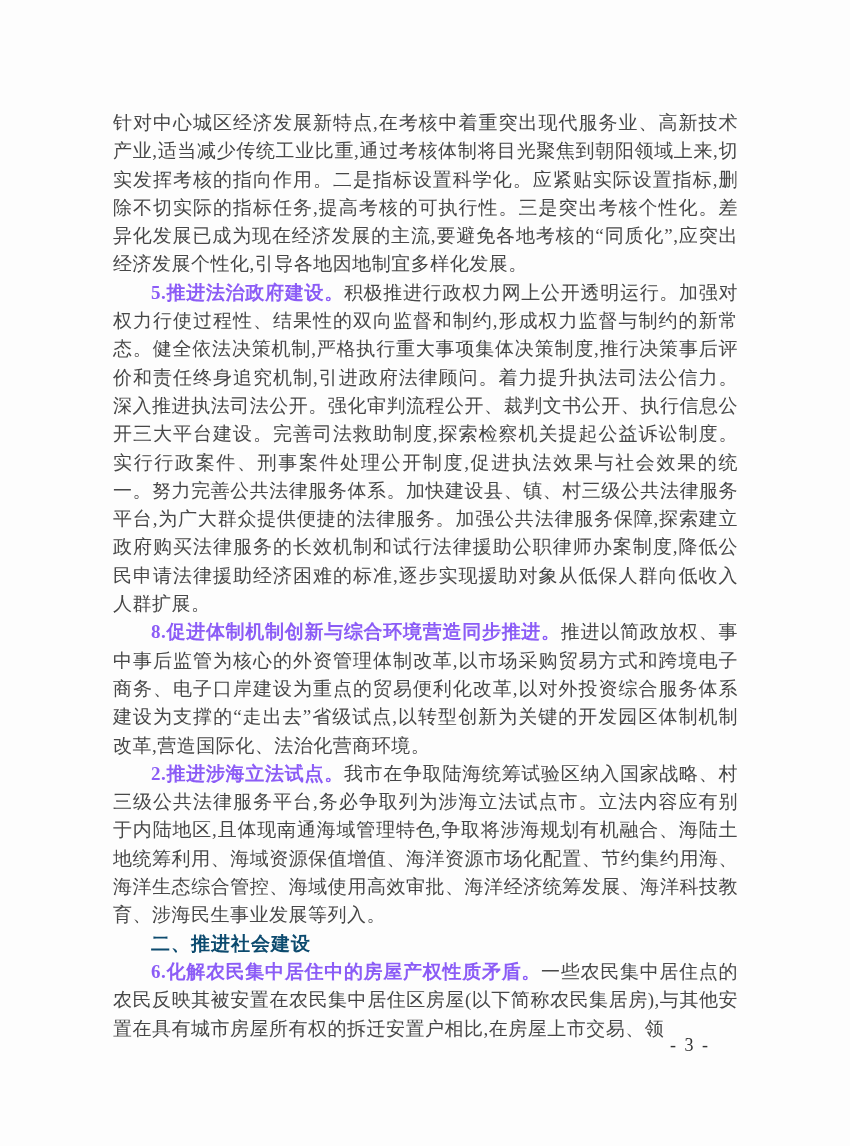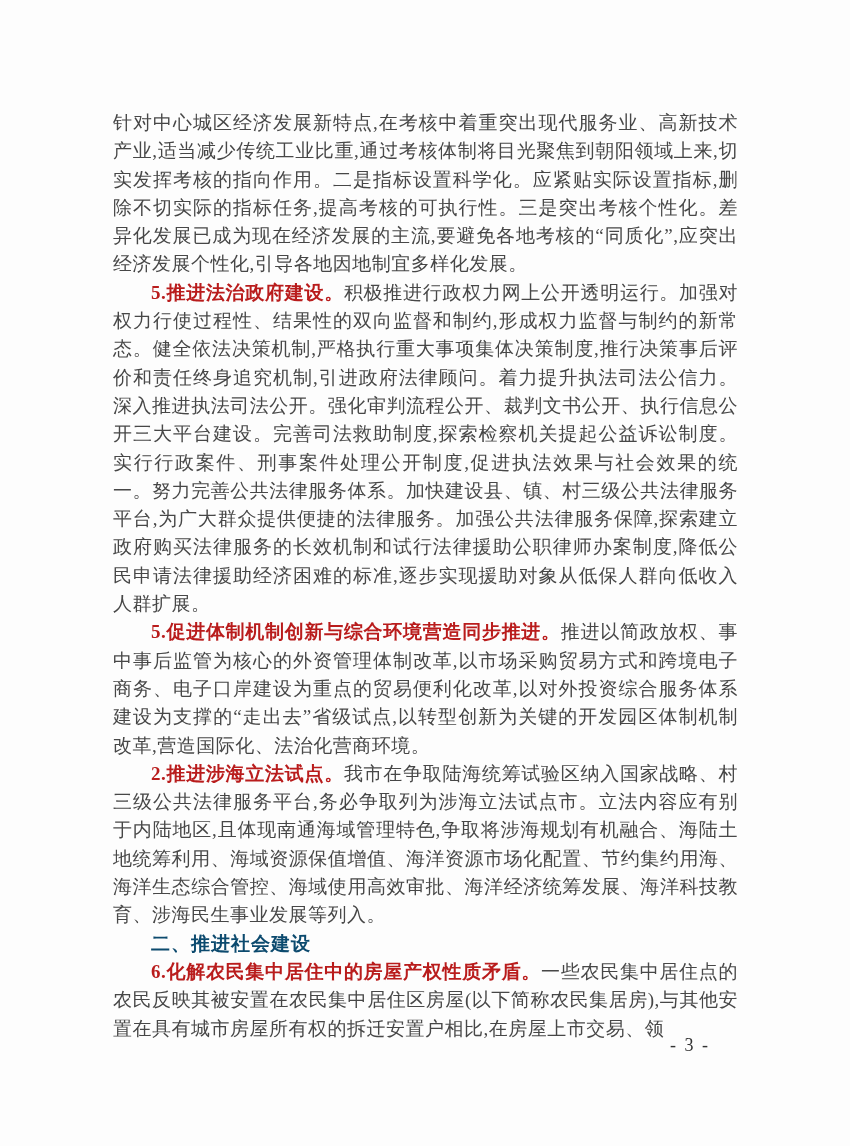--- a/index.html
+++ b/index.html
@@ -30,21 +30,21 @@
     text-align: justify;
     text-justify: inter-ideograph;
     text-indent: 2em;
     word-break: break-all;
   }
   .para.no-indent {
     text-indent: 0;
   }
   .lead {
     font-weight: bold;
-    color: #b91c1c;
+    color: #8b5cf6;
   }
   .para.section-heading {
     font-family: "Liberation Sans", "DejaVu Sans", sans-serif;
     font-weight: bold;
     color: #0c4a6e;
     letter-spacing: 1px;
     text-align: left;
   }
   .page-number {
     position: absolute;
@@ -59,21 +59,21 @@
 </head>
 <body>
 
 <div class="page">
   <div class="text-block">
 
     <p class="para no-indent"><span>针对中心城区经济发展新特点,在考核中着重突出现代服务业、高新技术产业,适当减少传统工业比重,通过考核体制将目光聚焦到朝阳领域上来,切实发挥考核的指向作用。二是指标设置科学化。应紧贴实际设置指标,删除不切实际的指标任务,提高考核的可执行性。三是突出考核个性化。差异化发展已成为现在经济发展的主流,要避免各地考核的“同质化”,应突出经济发展个性化,引导各地因地制宜多样化发展。</span></p>
 
     <p class="para"><span class="lead">5.推进法治政府建设。</span><span>积极推进行政权力网上公开透明运行。加强对权力行使过程性、结果性的双向监督和制约,形成权力监督与制约的新常态。健全依法决策机制,严格执行重大事项集体决策制度,推行决策事后评价和责任终身追究机制,引进政府法律顾问。着力提升执法司法公信力。深入推进执法司法公开。强化审判流程公开、裁判文书公开、执行信息公开三大平台建设。完善司法救助制度,探索检察机关提起公益诉讼制度。实行行政案件、刑事案件处理公开制度,促进执法效果与社会效果的统一。努力完善公共法律服务体系。加快建设县、镇、村三级公共法律服务平台,为广大群众提供便捷的法律服务。加强公共法律服务保障,探索建立政府购买法律服务的长效机制和试行法律援助公职律师办案制度,降低公民申请法律援助经济困难的标准,逐步实现援助对象从低保人群向低收入人群扩展。</span></p>
 
-    <p class="para"><span class="lead">5.促进体制机制创新与综合环境营造同步推进。</span><span>推进以简政放权、事中事后监管为核心的外资管理体制改革,以市场采购贸易方式和跨境电子商务、电子口岸建设为重点的贸易便利化改革,以对外投资综合服务体系建设为支撑的“走出去”省级试点,以转型创新为关键的开发园区体制机制改革,营造国际化、法治化营商环境。</span></p>
+    <p class="para"><span class="lead">8.促进体制机制创新与综合环境营造同步推进。</span><span>推进以简政放权、事中事后监管为核心的外资管理体制改革,以市场采购贸易方式和跨境电子商务、电子口岸建设为重点的贸易便利化改革,以对外投资综合服务体系建设为支撑的“走出去”省级试点,以转型创新为关键的开发园区体制机制改革,营造国际化、法治化营商环境。</span></p>
 
     <p class="para"><span class="lead">2.推进涉海立法试点。</span><span>我市在争取陆海统筹试验区纳入国家战略、村三级公共法律服务平台,务必争取列为涉海立法试点市。立法内容应有别于内陆地区,且体现南通海域管理特色,争取将涉海规划有机融合、海陆土地统筹利用、海域资源保值增值、海洋资源市场化配置、节约集约用海、海洋生态综合管控、海域使用高效审批、海洋经济统筹发展、海洋科技教育、涉海民生事业发展等列入。</span></p>
 
     <p class="para section-heading"><span>二、推进社会建设</span></p>
 
     <p class="para"><span class="lead">6.化解农民集中居住中的房屋产权性质矛盾。</span><span>一些农民集中居住点的农民反映其被安置在农民集中居住区房屋(以下简称农民集居房),与其他安置在具有城市房屋所有权的拆迁安置户相比,在房屋上市交易、领</span></p>
 
   </div>
 
   <div class="page-number">- 3 -</div>

